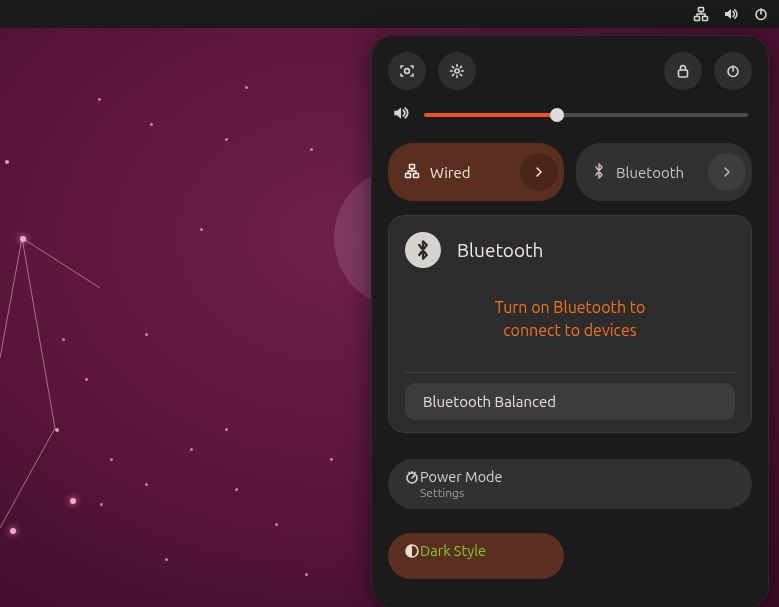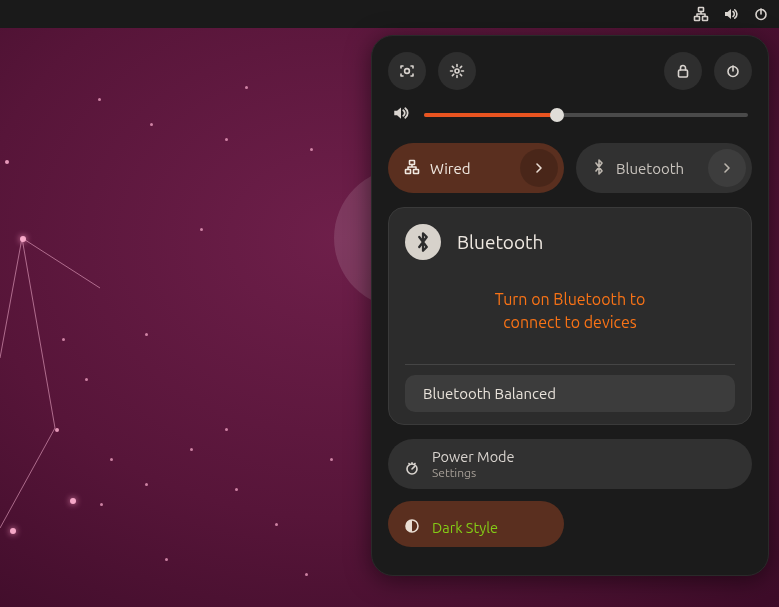--- a/index.html
+++ b/index.html
@@ -47,21 +47,21 @@
   .round-btn + .round-btn { margin-left: 12px; }
   .head-left, .head-right { display: flex; }
 
   .vol-row { gap: 14px; margin-bottom: 18px; padding: 0 4px; }
   .slider { position: relative; flex: 1; height: 4px; background: #4a4a4a; border-radius: 2px; }
   .slider-fill { position: absolute; left: 0; top: 0; bottom: 0; background: #e95420; border-radius: 2px; }
   .slider-thumb { position: absolute; width: 14px; height: 14px; background: #e0ddd8; border-radius: 50%; top: 50%; transform: translate(-50%,-50%); }
 
   .tiles { display: flex; gap: 12px; margin-bottom: 14px; }
   .tile {
-    flex: 1; height: 50px; border-radius: 25px; display: flex; align-items: center;
+    flex: 1; height: 58px; border-radius: 25px; display: flex; align-items: center;
     padding: 0 6px 0 16px; gap: 10px; cursor: pointer; position: relative;
   }
   .tile.active { background: #5a2f1f; color: #f0e8e0; }
   .tile.inactive { background: #313131; color: #c8c3bd; }
   .tile-label { flex: 1; font-size: 15px; white-space: nowrap; overflow:hidden; text-overflow:ellipsis; }
   .tile-chevron {
     width: 38px; height: 38px; border-radius: 50%; display:flex; align-items:center; justify-content:center;
   }
   .tile.active .tile-chevron { background: rgba(0,0,0,0.18); }
   .tile.inactive .tile-chevron { background: rgba(255,255,255,0.06); }
@@ -75,22 +75,22 @@
   .card-title { font-size: 19px; color: #efe9e2; font-weight: 400; }
   .card-msg { text-align: center; color: #f97316; font-size: 16px; line-height: 1.45; margin: 0 20px 30px 20px; white-space: pre-line; }
   .card-div { height: 1px; background: #454545; margin: 0 0 10px 0; }
   .card-btn {
     background: #3c3c3c; border-radius: 10px; padding: 10px 18px; font-size: 15px;
     color: #e8e2da; cursor: pointer;
   }
 
   .tiles2 { display: flex; gap: 12px; margin-bottom: 12px; }
   .tile2 {
-    flex: 1; border-radius: 25px; background: #313131; display: flex; align-items: flex-end;
-    padding: 10px 16px; gap: 12px; cursor: pointer; min-height: 46px;
+    flex: 1; border-radius: 25px; background: #313131; display: flex; align-items: flex-start;
+    padding: 10px 16px; cursor: pointer; min-height: 46px; margin-top: 12px;
   }
   .tile2.on { background: #5a2f1f; }
   .tile2-text { display: flex; flex-direction: column; }
   .tile2-title { font-size: 14.5px; color: #d9d4cf; line-height: 1.15; }
   .tile2-sub { font-size: 12px; color: #a69f97; }
   .tile2.on .tile2-title { color: #84cc16; }
 
   svg .ic { stroke: #d9d4cf; fill: none; stroke-width: 1.6; stroke-linecap: round; stroke-linejoin: round; }
 </style>
 </head>

